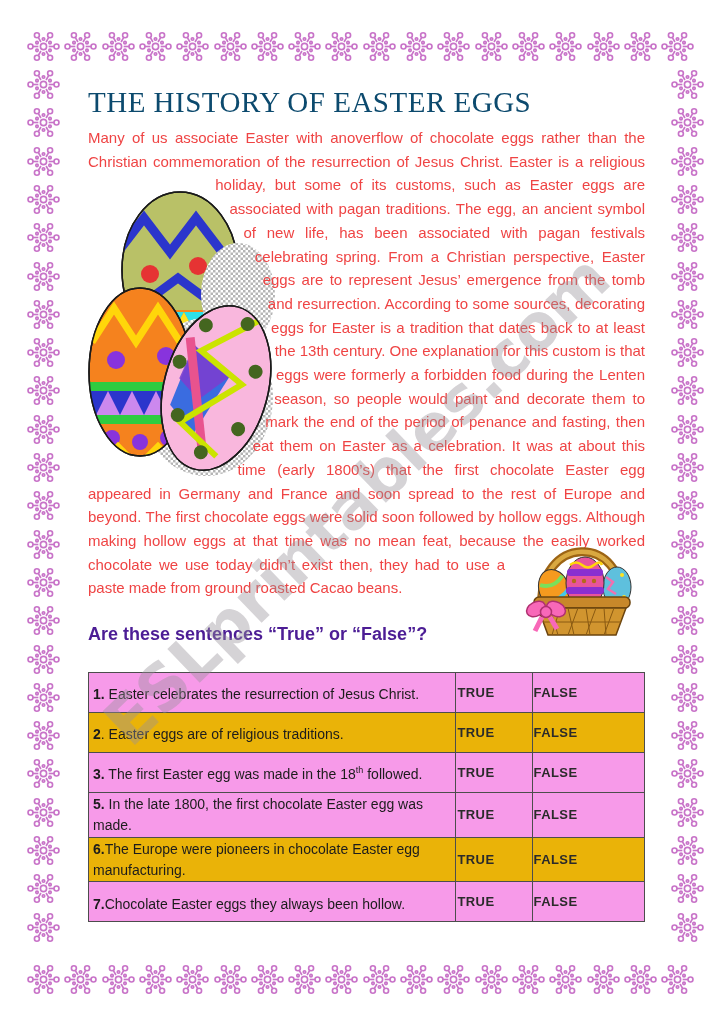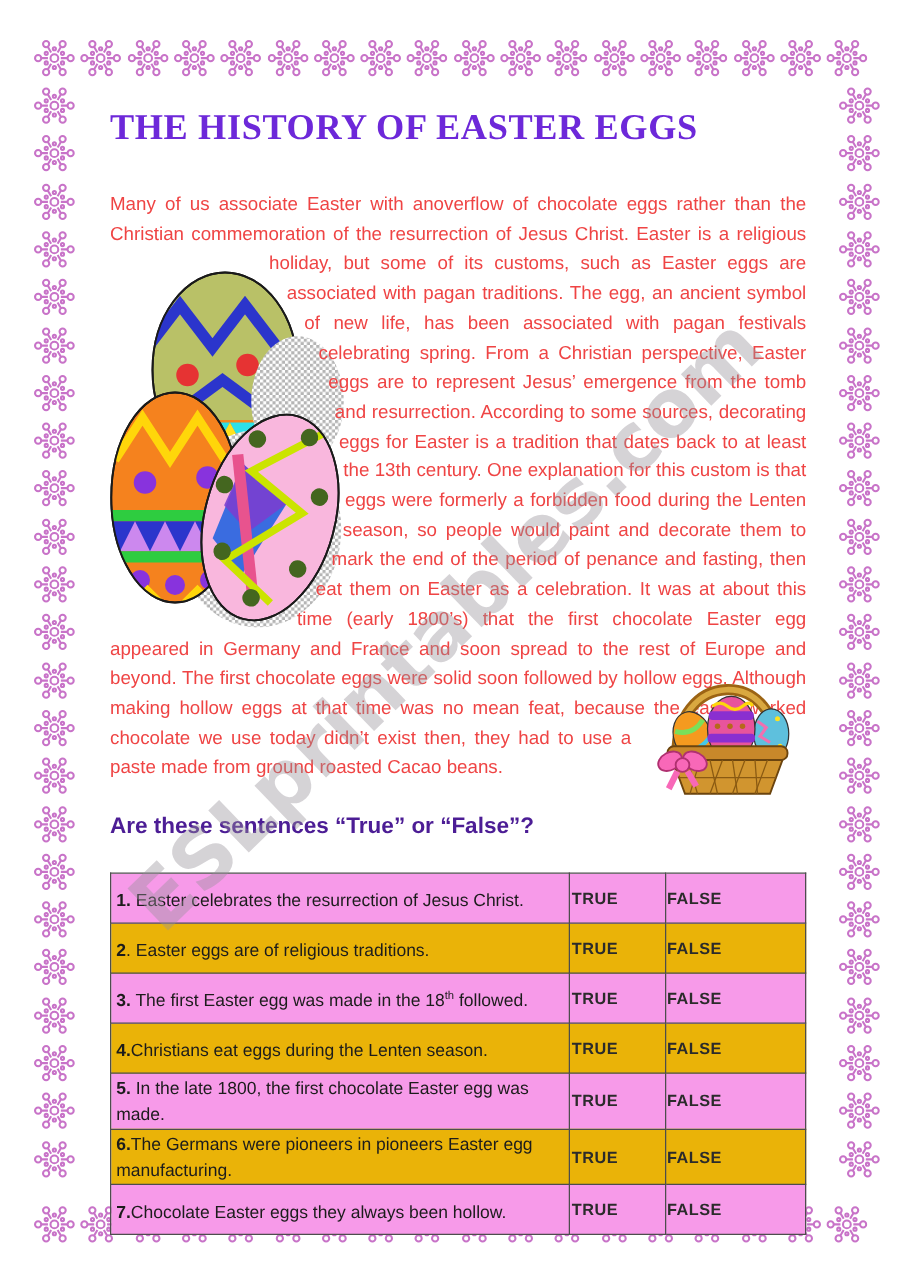--- a/index.html
+++ b/index.html
@@ -4,22 +4,22 @@
 <style>
   html,body{margin:0;padding:0;background:#fff;}
   .page{position:relative;width:728px;height:1030px;background:#fff;overflow:hidden;
         font-family:"Liberation Sans",sans-serif;}
 
   
   .flake{position:absolute;width:33px;height:33px;}
 
   
   .content{position:absolute;left:88px;top:86px;width:557px;}
-  .title{font-family:"Liberation Serif",serif;font-weight:700;font-size:29px;
-         color:#6d28d9;margin:0 0 33px 0;letter-spacing:.5px;}
+  .title{font-family:"Liberation Serif",serif;font-weight:400;font-size:29px;
+         color:#0c4a6e;margin:0 0 7px 0;letter-spacing:.5px;}
   .intro{margin:0;text-align:justify;font-size:15px;line-height:23.7px;color:#ef4444;}
   .eggs-float{float:left;width:188px;height:350px;
       shape-outside:polygon(0px 64px,116px 64px,134px 94px,150px 121px,162px 146px,
         170px 171px,175px 196px,178px 221px,182px 246px,180px 262px,175px 276px,
         163px 298px,150px 324px,116px 350px,0px 350px);
       shape-margin:6px;}
   .eggs-float svg{display:block;margin-top:64px;}
   .basket-gap{float:right;width:140px;height:58px;}
 
   .question{margin:24px 0 0 0;font-size:18px;font-weight:bold;color:#4c1d95;}
@@ -2035,32 +2035,27 @@
         <tr class="pale">
           <td class="stmt"><b>2</b><span>. Easter eggs are of religious traditions.</span><sup></sup><span></span></td>
           <td class="tf tf-true">TRUE</td>
           <td class="tf tf-false">FALSE</td>
         </tr>
         <tr class="bright">
           <td class="stmt"><b>3.</b><span> The first Easter egg was made in the 18</span><sup>th</sup><span> followed.</span></td>
           <td class="tf tf-true">TRUE</td>
           <td class="tf tf-false">FALSE</td>
         </tr>
-        <tr class="pale">
-          <td class="stmt"><b>4.</b><span>Christians eat eggs during the Lenten season.</span><sup></sup><span></span></td>
-          <td class="tf tf-true">TRUE</td>
-          <td class="tf tf-false">FALSE</td>
-        </tr>
         <tr class="bright">
           <td class="stmt"><b>5.</b><span> In the late 1800, the first chocolate Easter egg was made.</span><sup></sup><span></span></td>
           <td class="tf tf-true">TRUE</td>
           <td class="tf tf-false">FALSE</td>
         </tr>
         <tr class="pale">
-          <td class="stmt"><b>6.</b><span>The Germans were pioneers in pioneers Easter egg manufacturing.</span><sup></sup><span></span></td>
+          <td class="stmt"><b>6.</b><span>The Europe were pioneers in chocolate Easter egg manufacturing.</span><sup></sup><span></span></td>
           <td class="tf tf-true">TRUE</td>
           <td class="tf tf-false">FALSE</td>
         </tr>
         <tr class="bright">
           <td class="stmt"><b>7.</b><span>Chocolate Easter eggs they always been hollow.</span><sup></sup><span></span></td>
           <td class="tf tf-true">TRUE</td>
           <td class="tf tf-false">FALSE</td>
         </tr>
       </tbody>
     </table>

